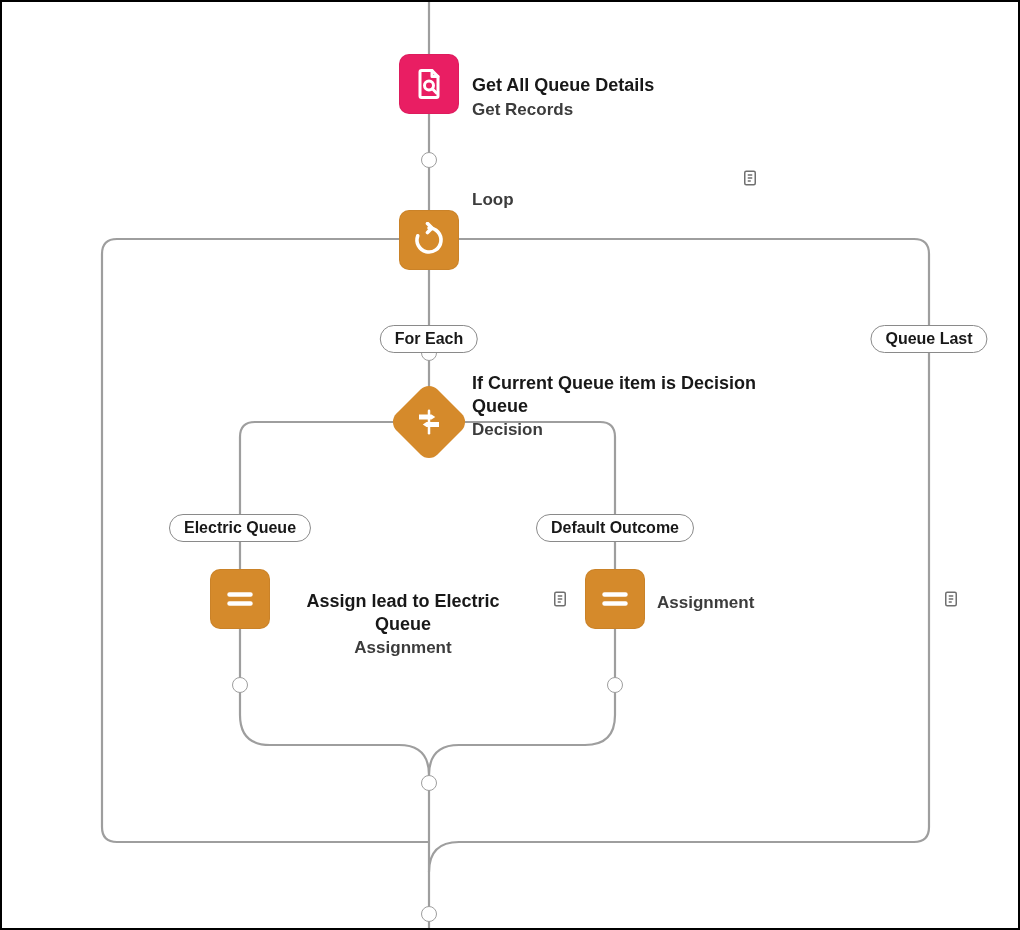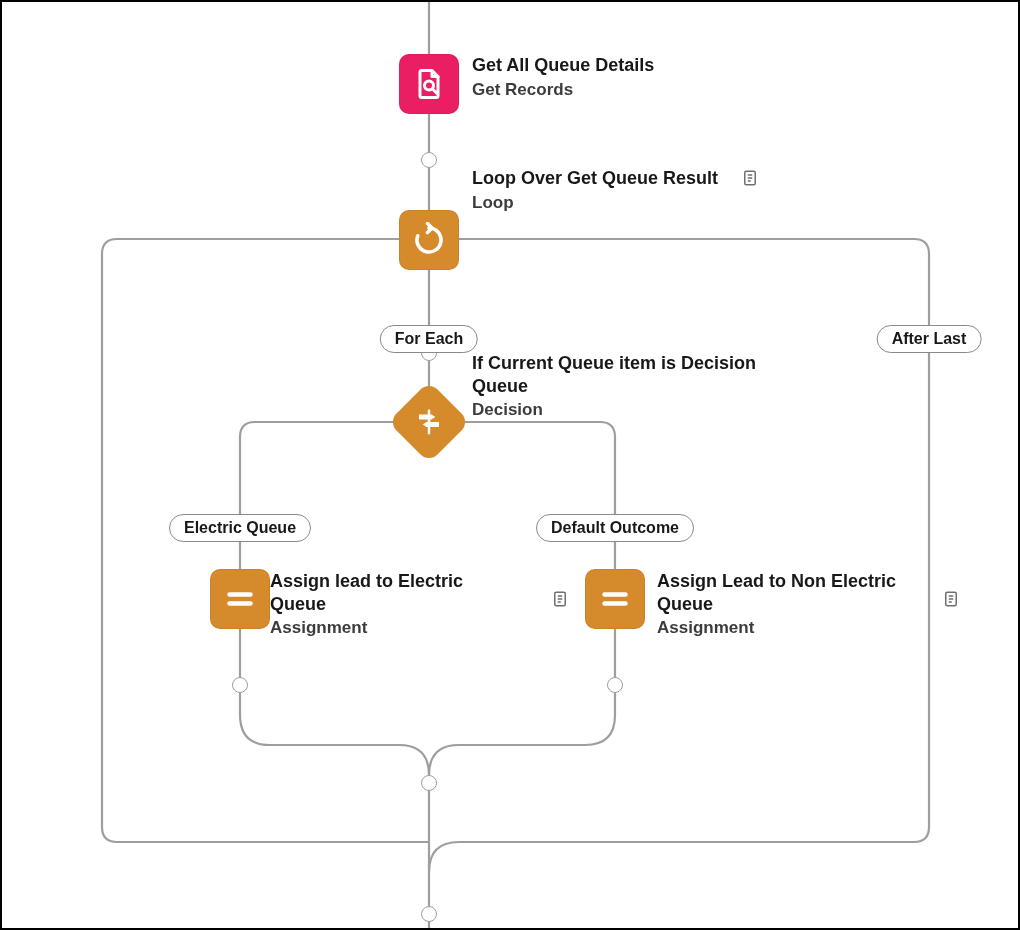--- a/index.html
+++ b/index.html
@@ -31,20 +31,21 @@
     position:absolute;
     top:0;left:0;
     width:1020px;height:930px;
     pointer-events:none;
   }
   
   .label{
     position:absolute;
     width:280px;
     pointer-events:none;
+    margin-top:20px;
   }
   .label .title{
     font-size:18px;
     font-weight:700;
     color:var(--text);
     line-height:1.25;
   }
   .label .sub{
     font-size:17px;
     font-weight:700;
@@ -184,34 +185,33 @@
     <span>
       <svg viewBox="0 0 24 24">
           <g fill="none" stroke="#fff" stroke-width="2.4" stroke-linecap="round">
         <path d="M12 4a8 8 0 1 1-7.5 5.2"></path>
         <path d="M11 1l3 3-3 3"></path>
       </g>
         </svg>
     </span>
   </div>
   <div class="label" style="left:470px;top:165px;width:320px;">
-    <div class="title">Loop Over Get Queue Result</div>
     <div class="sub">Loop</div>
   </div>
   <div class="note" style="left:748px;top:176px;">
     <svg viewBox="0 0 24 24">
         <g fill="none" stroke="currentColor" stroke-width="2" stroke-linejoin="round">
           <rect x="5" y="3" width="14" height="18" rx="2"></rect>
           <path d="M9 8h6M9 12h6M9 16h4"></path>
         </g>
       </svg>
   </div>
 
   <div class="badge" style="left:427px;top:301px;">For Each</div>
-  <div class="badge" style="left:927px;top:301px;">After Last</div>
+  <div class="badge" style="left:927px;top:301px;">Queue Last</div>
 
   <div class="diamond" style="left:398px;top:391px;">
     <div class="shape"></div>
     <div class="glyph">
       <span>
         <svg viewBox="0 0 24 24">
             <g fill="#fff">
           <rect x="11" y="2" width="2" height="20" rx="1"></rect>
           <path d="M4 6h10l3 2-3 2H4z"></path>
           <path d="M20 12H10l-3 2 3 2h10z"></path>
@@ -230,21 +230,21 @@
 
   <div class="node orange" style="left:208px;top:567px;">
     <span>
       <svg viewBox="0 0 24 24">
           <g stroke="#fff" stroke-width="3" stroke-linecap="round">
             <path d="M5 9h14M5 15h14"></path>
           </g>
         </svg>
     </span>
   </div>
-  <div class="label" style="left:268px;top:568px;width:250px;">
+  <div class="label" style="left:276px;top:568px;width:250px;text-align:center;">
     <div class="title">Assign lead to Electric Queue</div>
     <div class="sub">Assignment</div>
   </div>
   <div class="note" style="left:558px;top:597px;">
     <svg viewBox="0 0 24 24">
         <g fill="none" stroke="currentColor" stroke-width="2" stroke-linejoin="round">
           <rect x="5" y="3" width="14" height="18" rx="2"></rect>
           <path d="M9 8h6M9 12h6M9 16h4"></path>
         </g>
       </svg>
@@ -253,21 +253,20 @@
   <div class="node orange" style="left:583px;top:567px;">
     <span>
       <svg viewBox="0 0 24 24">
           <g stroke="#fff" stroke-width="3" stroke-linecap="round">
             <path d="M5 9h14M5 15h14"></path>
           </g>
         </svg>
     </span>
   </div>
   <div class="label" style="left:655px;top:568px;width:270px;">
-    <div class="title">Assign Lead to Non Electric Queue</div>
     <div class="sub">Assignment</div>
   </div>
   <div class="note" style="left:949px;top:597px;">
     <svg viewBox="0 0 24 24">
         <g fill="none" stroke="currentColor" stroke-width="2" stroke-linejoin="round">
           <rect x="5" y="3" width="14" height="18" rx="2"></rect>
           <path d="M9 8h6M9 12h6M9 16h4"></path>
         </g>
       </svg>
   </div>

